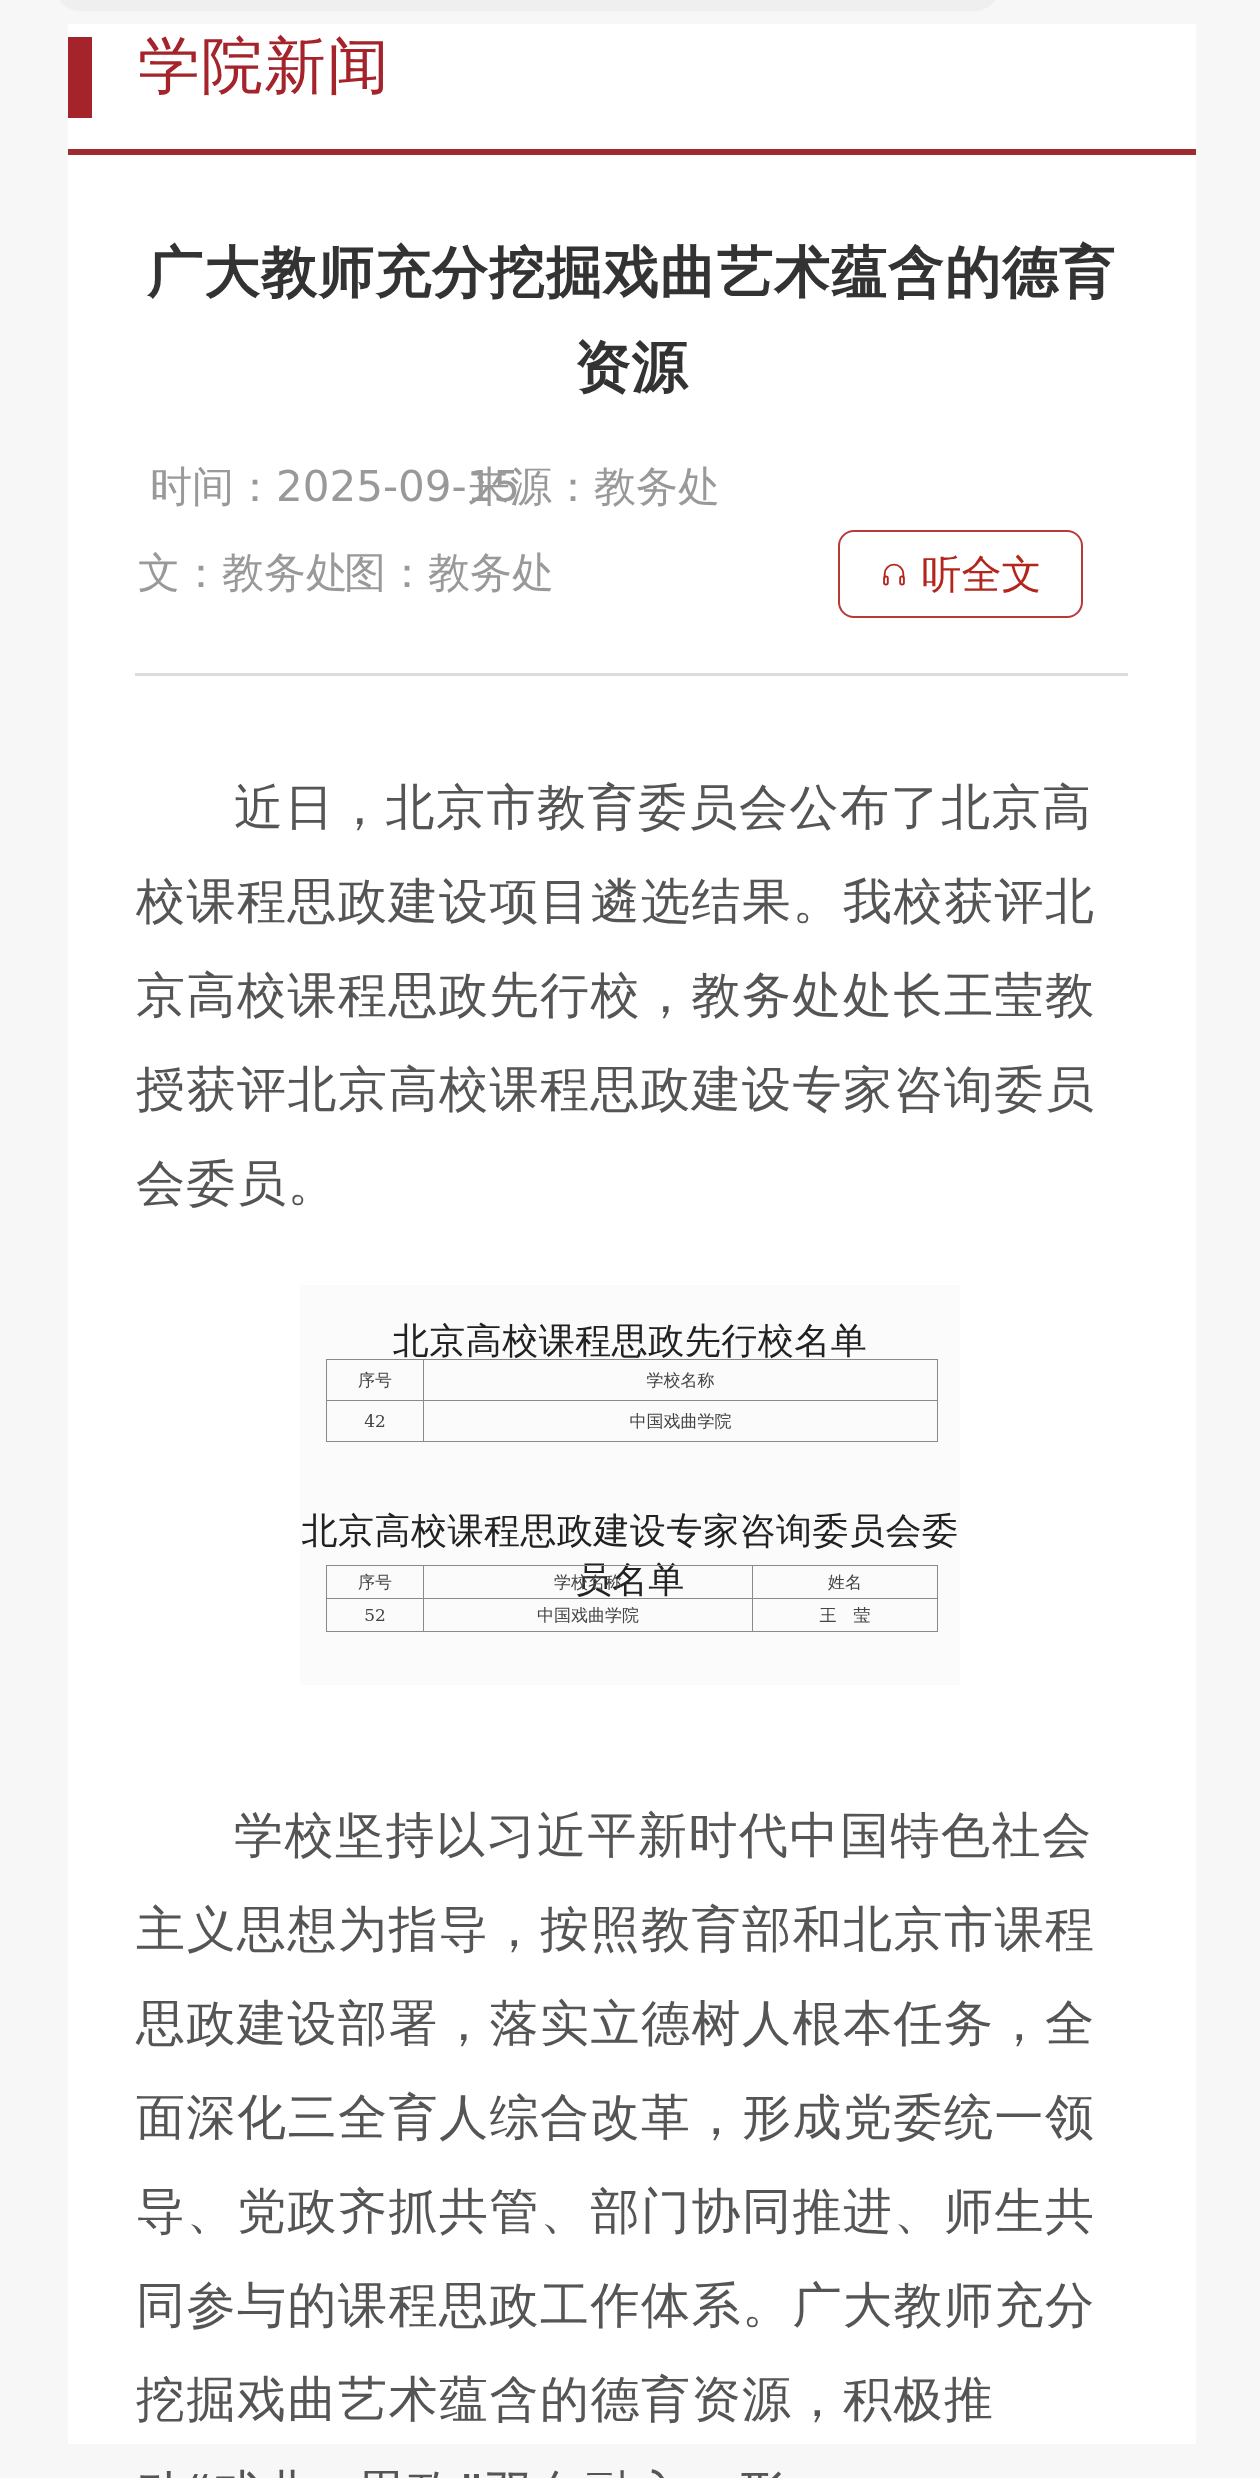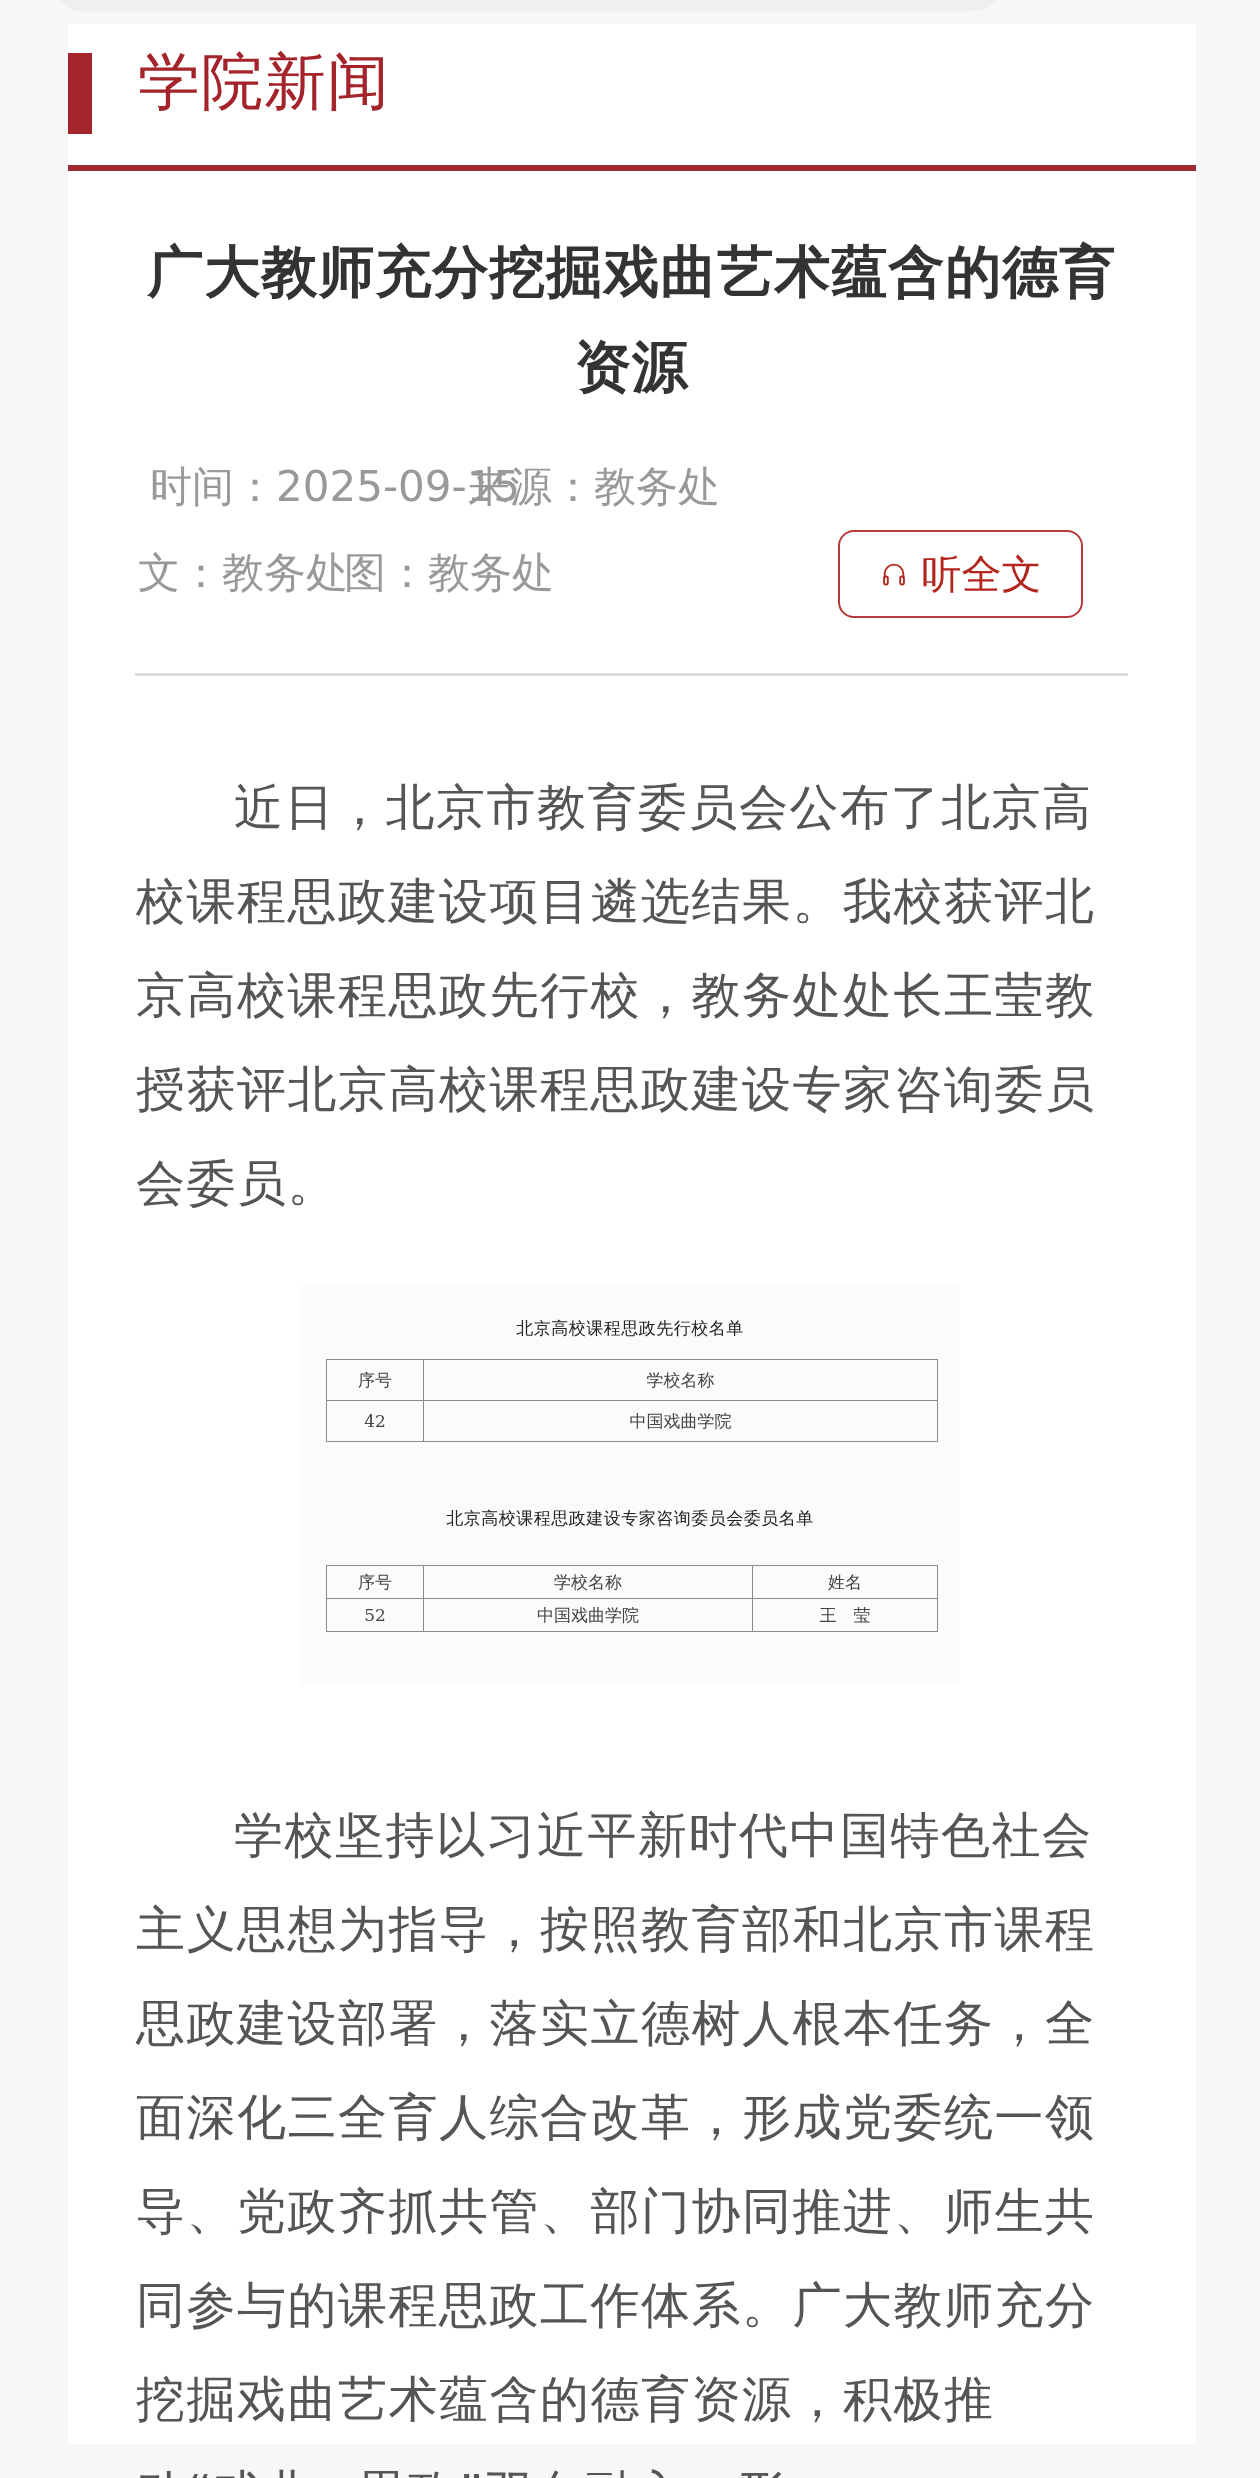--- a/index.html
+++ b/index.html
@@ -11,21 +11,21 @@
   }
   .topbar {
     position: absolute; left: 55px; top: -40px; width: 945px; height: 50px;
     background: #efefef; border-radius: 0 0 26px 26px;
     box-shadow: 0 1px 2px rgba(0,0,0,0.04);
   }
   .card {
     position: absolute; left: 68px; top: 24px; width: 1128px; height: 2420px;
     background: #ffffff;
   }
-  .section-head { position: absolute; left: 0; top: 16px; width: 1128px; height: 131px; }
+  .section-head { position: absolute; left: 0; top: 0; width: 1128px; height: 131px; }
   .section-marker {
     position: absolute; left: 0; top: 13px; width: 24px; height: 81px; background: #a5232b;
   }
   .section-title {
     position: absolute; left: 70px; top: 4px;
     font-size: 62px; line-height: 76px; color: #a5232b; letter-spacing: 1px;
   }
   .section-rule {
     position: absolute; left: 0; top: 125px; width: 1128px; height: 6px; background: #9f2a30;
   }
@@ -51,21 +51,21 @@
     text-indent: 2em; letter-spacing: 1.5px;
   }
   .figure {
     position: absolute; left: 232px; top: 1261px; width: 660px; height: 400px;
     background: #fbfbfb;
     font-family: "DejaVu Serif", "Liberation Serif", serif;
   }
   .fig-caption {
     position: absolute; left: 0; width: 660px; text-align: center;
     font-family: "DejaVu Sans", "Liberation Sans", sans-serif;
-    font-size: 17px; color: #222; letter-spacing: 0.5px;
+    font-size: 36px; color: #222; letter-spacing: 0.5px;
   }
   table.fig-table {
     position: absolute; left: 26px; width: 612px;
     border-collapse: collapse; font-size: 17px; color: #444;
   }
   table.fig-table td, table.fig-table th {
     border: 1.5px solid #8a8a8a; text-align: center; font-weight: normal; height: 40px; padding: 0;
   }
 </style>
 </head>

